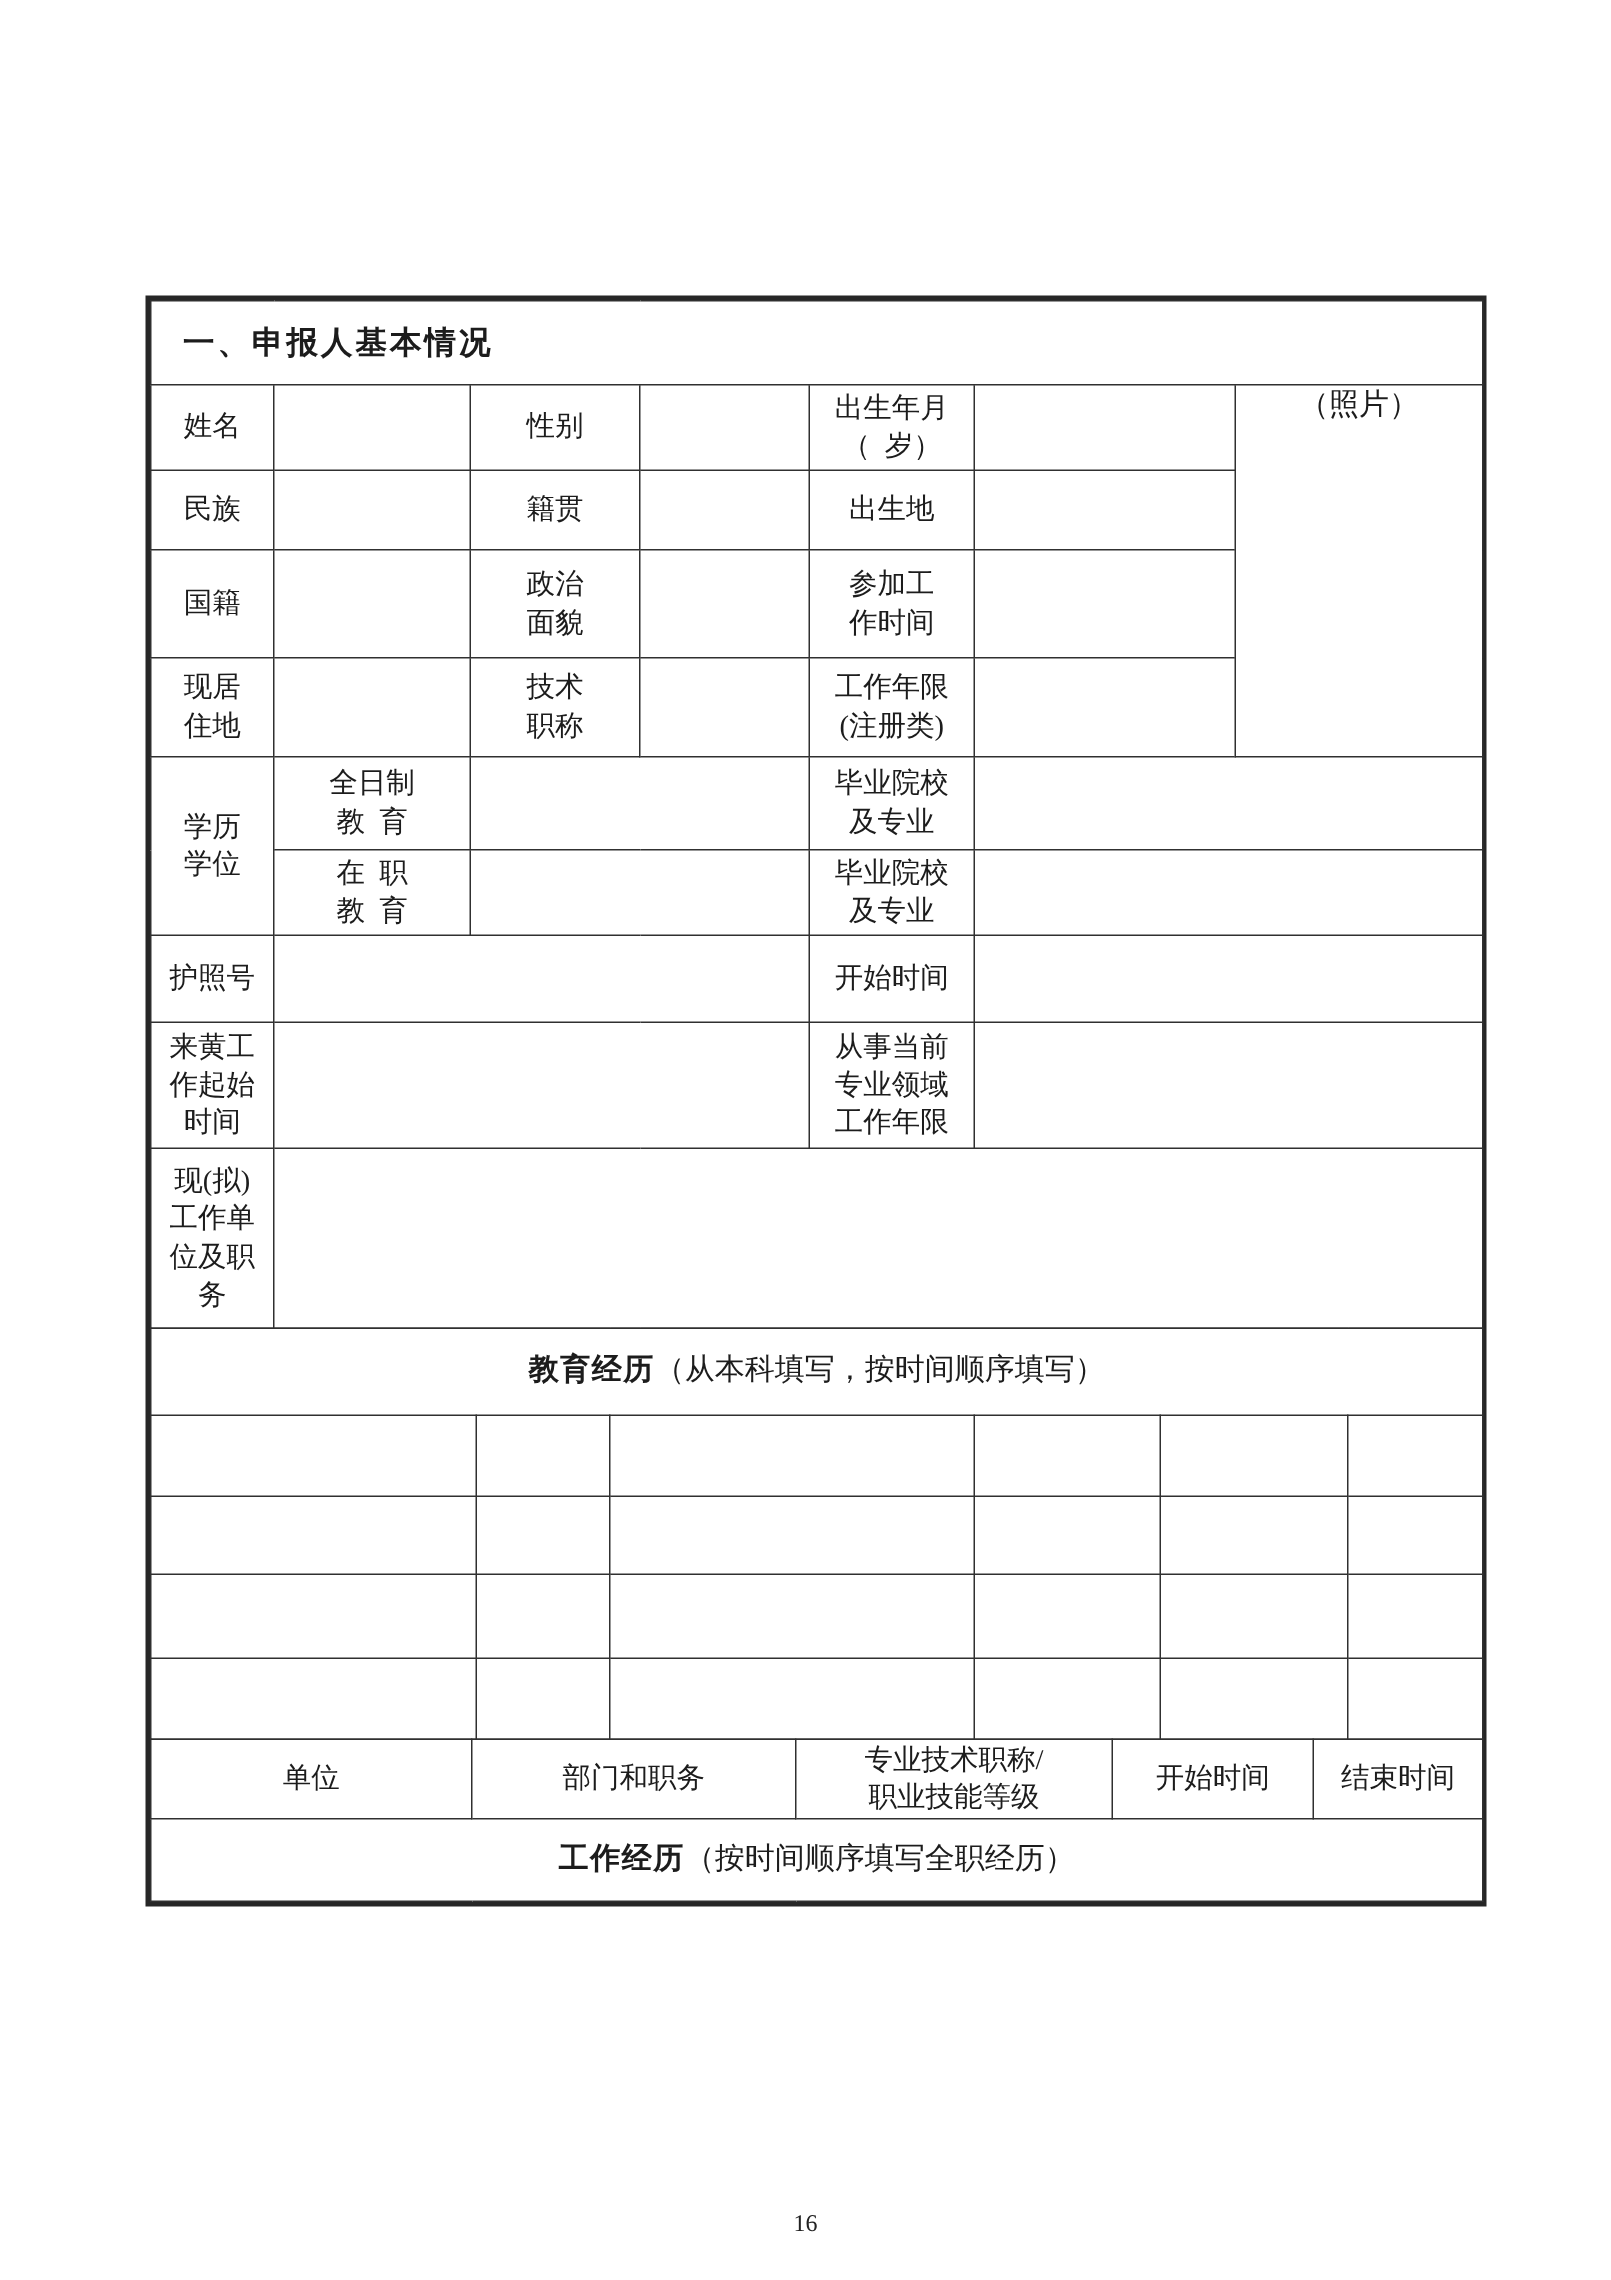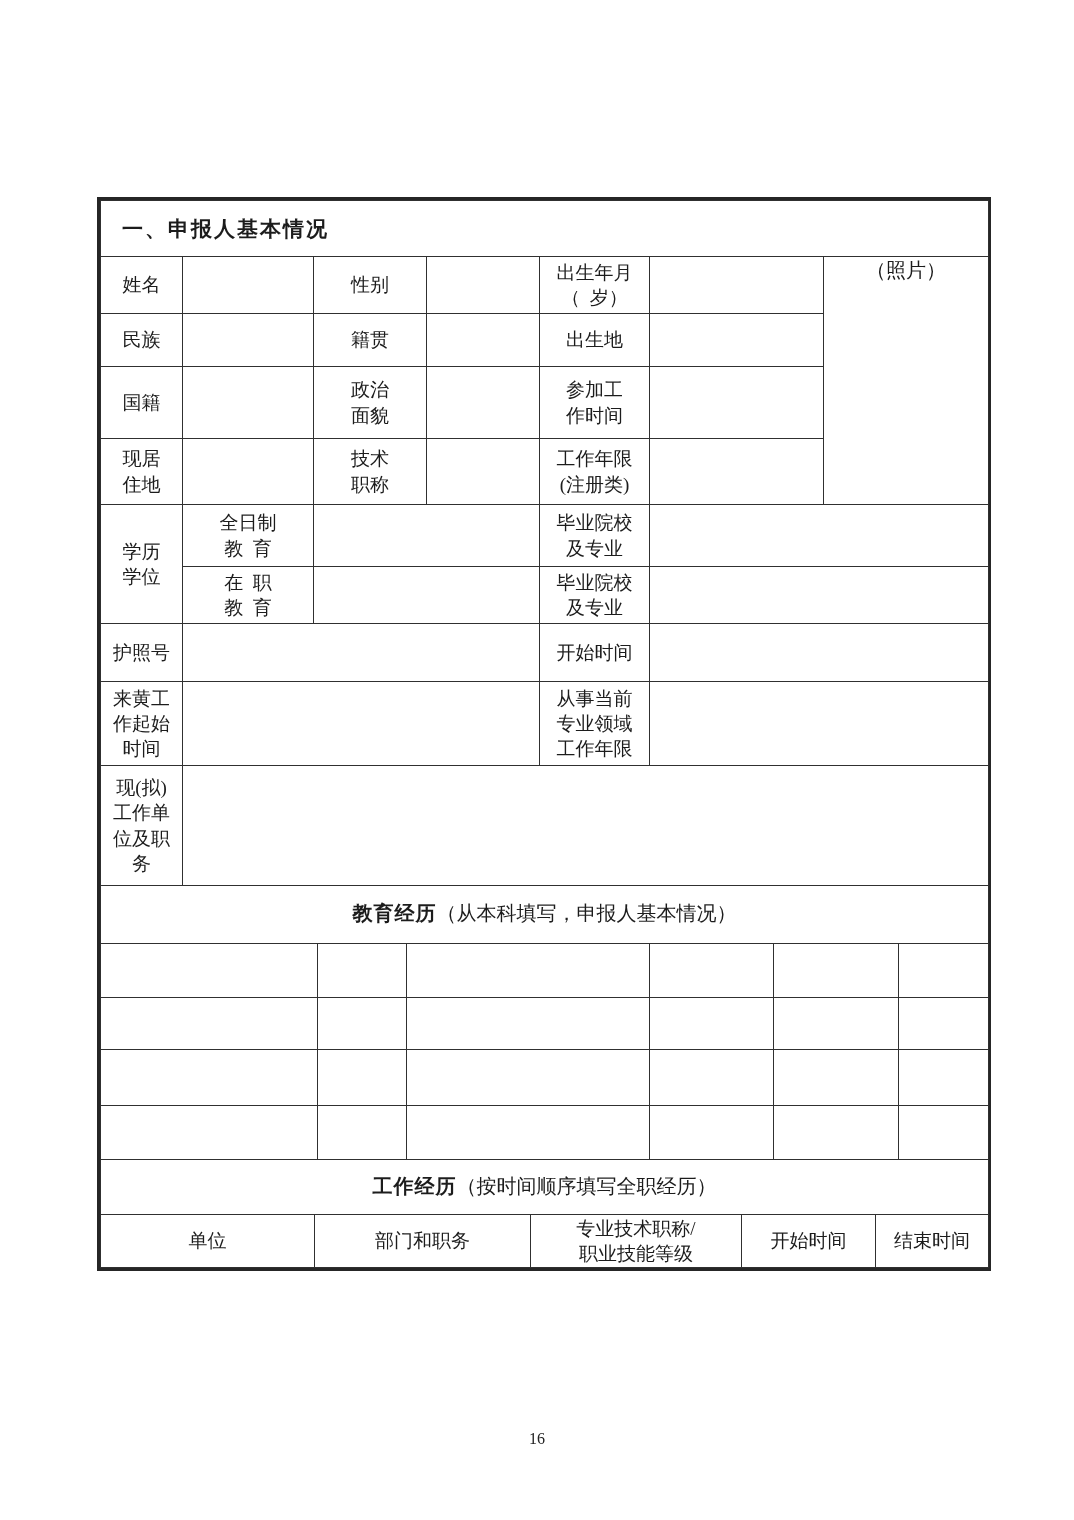--- a/index.html
+++ b/index.html
@@ -26,21 +26,21 @@
     text-align:left; padding-left:21px; font-weight:bold; font-size:21px;
     font-family:"Liberation Sans","DejaVu Sans",sans-serif;
     letter-spacing:2px;
   }
   .sec-cell { font-size:20px; }
   .sec-bold { font-weight:bold; letter-spacing:1px;font-family:Liberation Mono, monospace; }
   .sec-note { font-weight:normal; }
   .photo-cell { vertical-align:top; padding-top:0; font-size:20px; }
   .hdr { white-space:pre-wrap; font-size:19px; }
   .pagenum {
-    position:absolute; left:0; top:1430px; width:1074px; text-align:center;
+    position:absolute; left:0; top:1474px; width:1074px; text-align:center;
     font-size:16px; color:#222;
   }
 </style>
 </head>
 <body>
 
 <div class="page">
   <div class="form-outline">
 
     <table>
@@ -145,21 +145,21 @@
         <col style="width:217px">
           <col style="width:89px">
           <col style="width:243px">
         <col style="width:124px">
           <col style="width:125px">
           <col style="width:90px">
       </colgroup>
       <tbody>
           <tr style="height:58px">
         <td colspan="6" class="sec-cell">
-          <span class="sec-bold">教育经历</span><span class="sec-note">（从本科填写，申报人基本情况）</span>
+          <span class="sec-bold">教育经历</span><span class="sec-note">（从本科填写，按时间顺序填写）</span>
         </td>
       </tr>
       <tr style="height:54px">
         <td></td>
             <td></td>
             <td></td>
             <td></td>
             <td></td>
             <td></td>
       </tr>
@@ -192,32 +192,32 @@
 
     <table class="stacked">
       <colgroup>
         <col style="width:214px">
           <col style="width:216px">
           <col style="width:211px">
         <col style="width:134px">
           <col style="width:113px">
       </colgroup>
       <tbody>
-          <tr style="height:55px">
-        <td colspan="5" class="sec-cell">
-          <span class="sec-bold">工作经历</span><span class="sec-note">（按时间顺序填写全职经历）</span>
-        </td>
-      </tr>
-      <tr style="height:53px">
+          <tr style="height:53px">
         <td class="hdr">单位</td>
         <td class="hdr">部门和职务</td>
         <td class="hdr">专业技术职称/
 职业技能等级</td>
         <td class="hdr">开始时间</td>
         <td class="hdr">结束时间</td>
       </tr>
+      <tr style="height:55px">
+        <td colspan="5" class="sec-cell">
+          <span class="sec-bold">工作经历</span><span class="sec-note">（按时间顺序填写全职经历）</span>
+        </td>
+      </tr>
     </tbody>
       </table>
 
   </div>
 
   <div class="pagenum">16</div>
 </div>
 
 </body></html>

